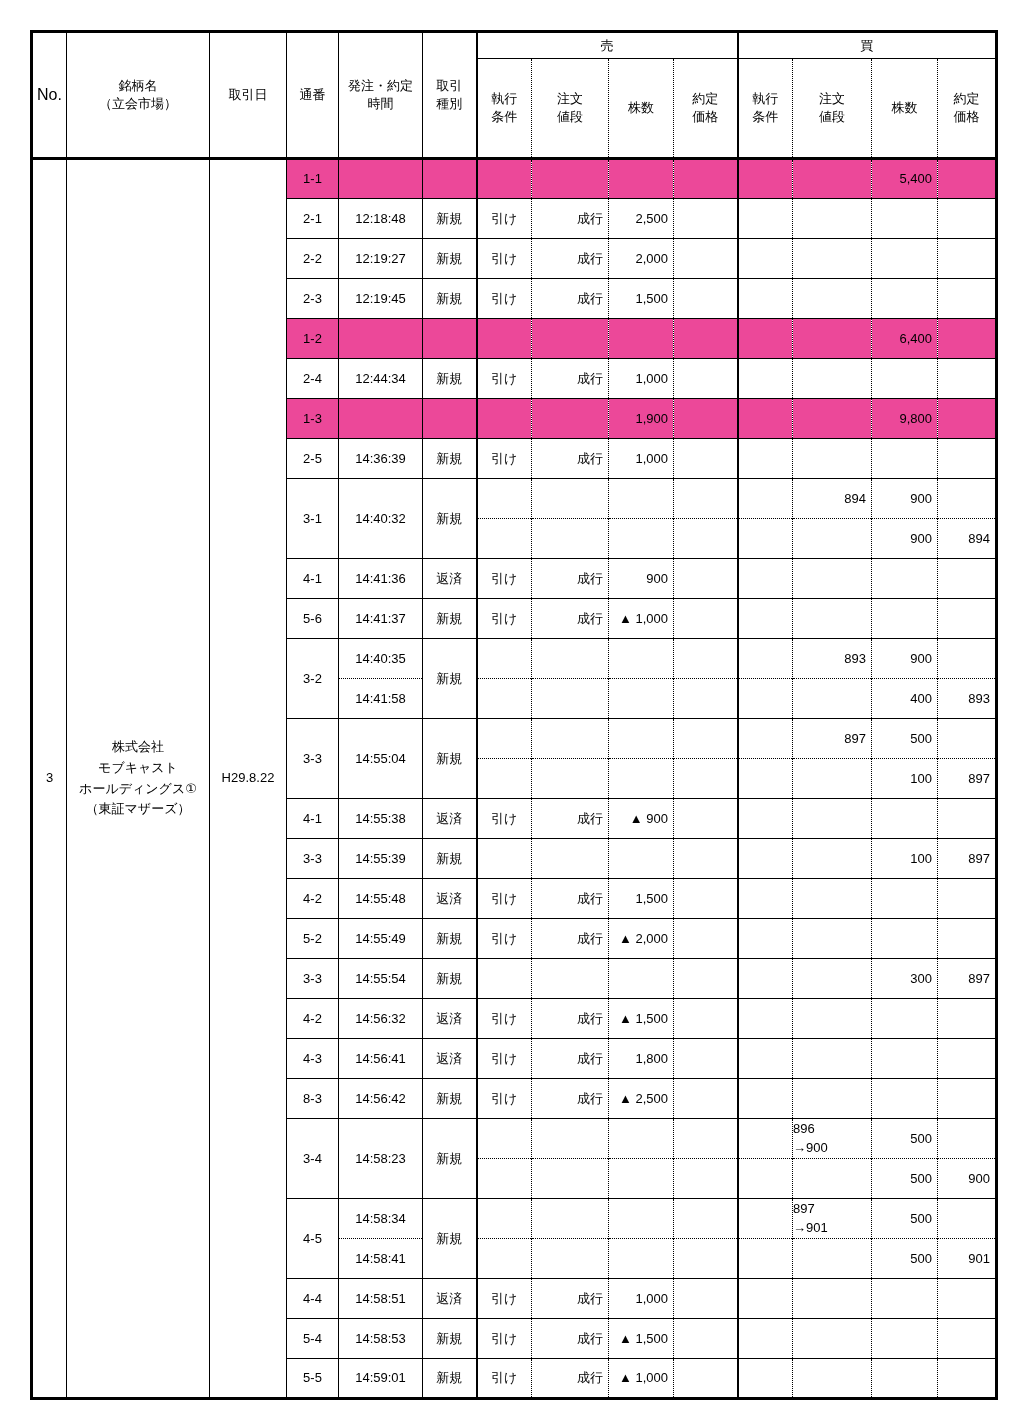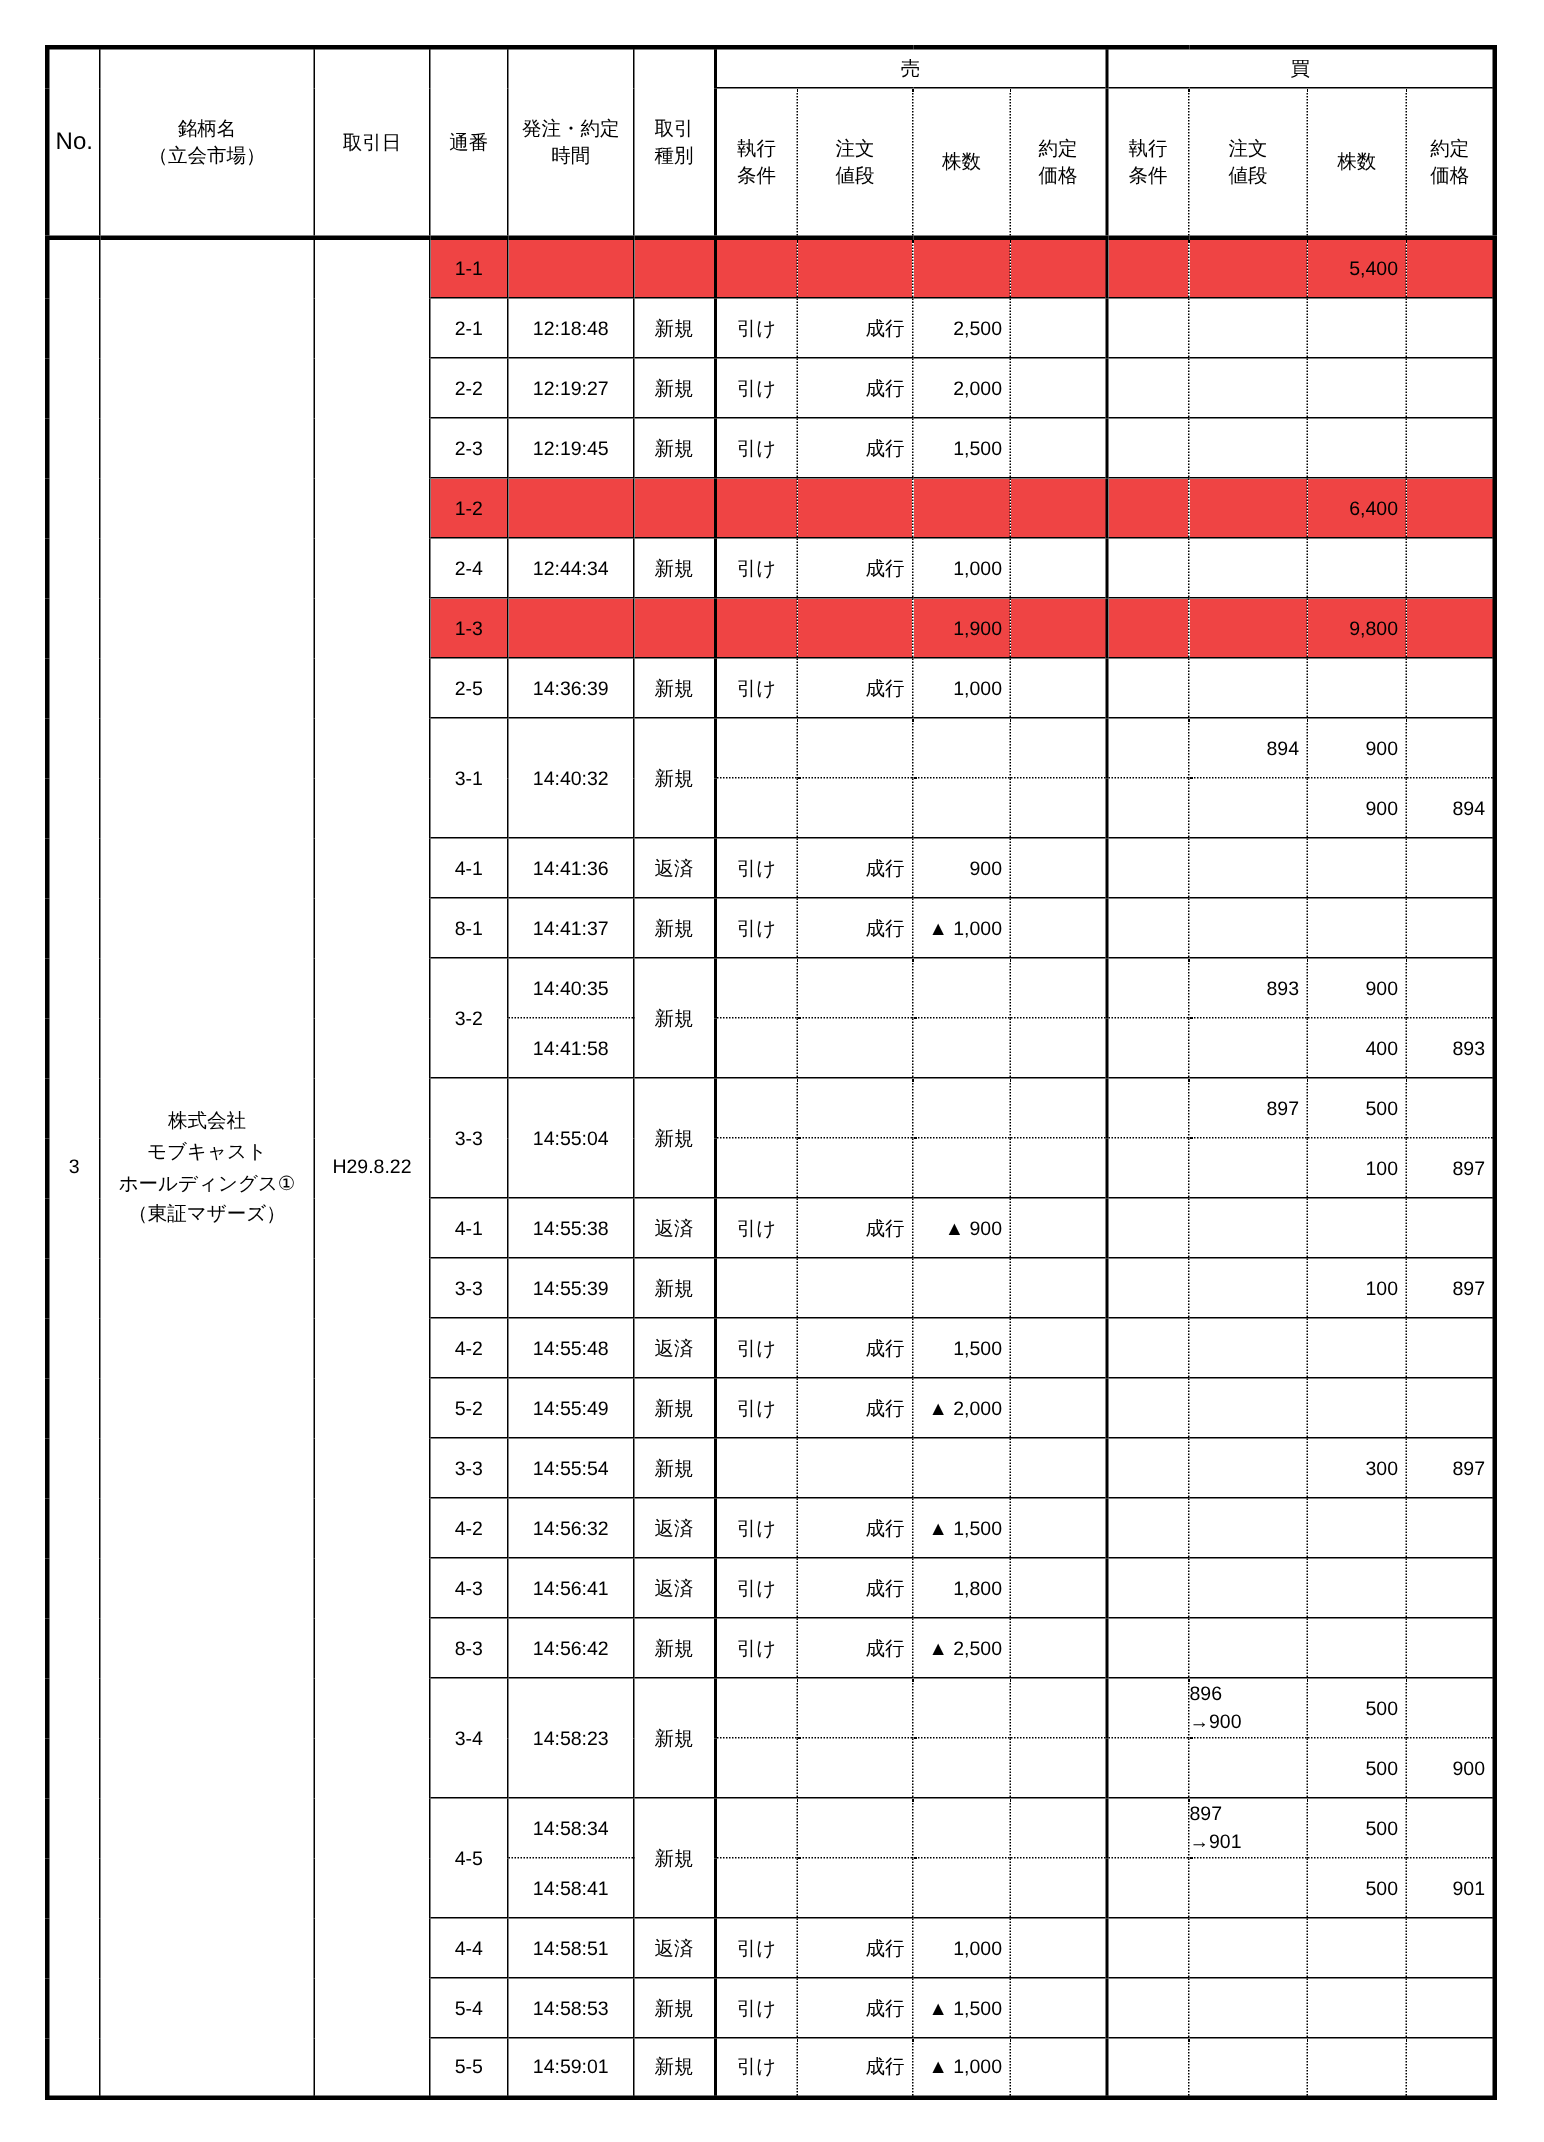--- a/index.html
+++ b/index.html
@@ -31,21 +31,21 @@
   thead tr.h1 th { height: 27px; }
   thead tr.h2 th { height: 100px; }
   tbody tr { height: 40px; }
   .bl-dot  { border-left: 1px dotted #000; }
   .bl-thick{ border-left: 2px solid #000; }
   .bt-dot  { border-top: 1px dotted #000; }
   .hb      { border-bottom: 3px solid #000; }
   .num { text-align: right; padding-right: 5px; }
   .mid { text-align: left; white-space: pre-line; line-height: 1.45; }
   .two-line { white-space: pre-line; }
-  .gray { background: #ef4444; }
+  .gray { background: #ec4899; }
   .leader { white-space: pre-line; line-height: 1.6; }
   .c { text-align: center; }
 </style>
 </head>
 <body>
 
 <div class="sheet">
   <table class="trade">
     <colgroup>
       <col style="width:35px">
@@ -235,21 +235,21 @@
           <td class="c bl-thick">引け</td>
           <td class="num bl-dot">成行</td>
           <td class="num bl-dot">900</td>
           <td class="num bl-dot"></td>
           <td class="c bl-thick"></td>
           <td class="num bl-dot"></td>
           <td class="num bl-dot"></td>
           <td class="num bl-dot"></td>
         </tr>
         <tr>
-          <td class="c">8-1</td>
+          <td class="c">5-6</td>
           <td class="c">14:41:37</td>
           <td class="c">新規</td>
           <td class="c bl-thick">引け</td>
           <td class="num bl-dot">成行</td>
           <td class="num bl-dot">▲ 1,000</td>
           <td class="num bl-dot"></td>
           <td class="c bl-thick"></td>
           <td class="num bl-dot"></td>
           <td class="num bl-dot"></td>
           <td class="num bl-dot"></td>

